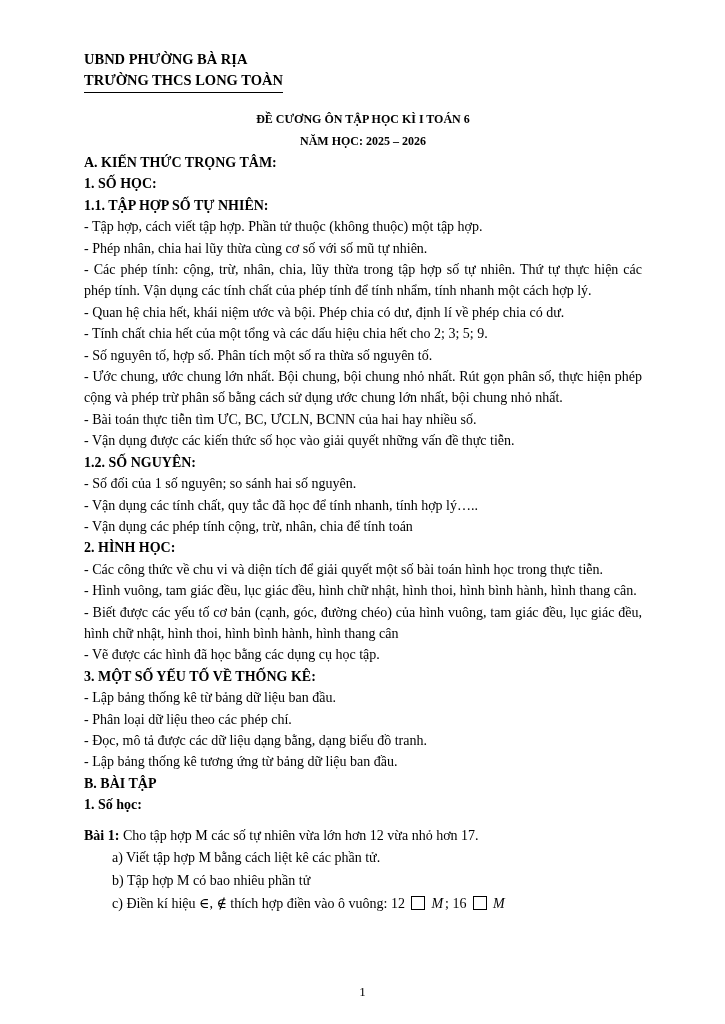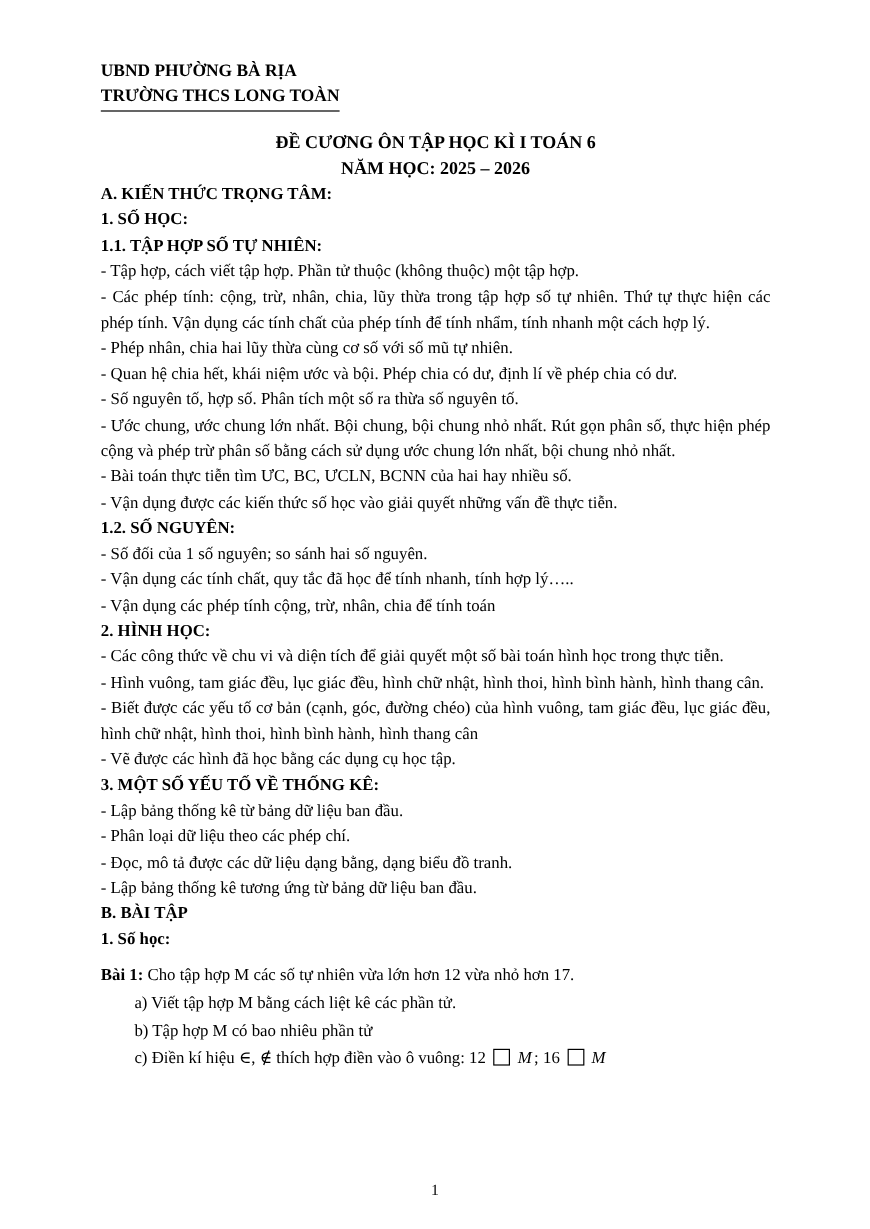--- a/index.html
+++ b/index.html
@@ -23,21 +23,21 @@
   }
   .underlined {
     display:inline-block;
     border-bottom:1.5px solid #000;
     padding-bottom:1px;
     text-align:center;
   }
   .doc-title {
     text-align:center;
     font-weight:bold;
-    font-size:15px;
+    font-size:12px;
     line-height:21.5px;
     margin-top:16px;
   }
   .block { line-height:21.4px; }
   .heading { font-weight:bold; }
   .para { text-align:justify; }
   .labeled { margin-top:9px; }
   .label { font-weight:bold; }
   .item, .item-parts {
     padding-left:28px;
@@ -73,23 +73,24 @@
   <div class="doc-title">
     <div>ĐỀ CƯƠNG ÔN TẬP HỌC KÌ I TOÁN 6</div>
     <div>NĂM HỌC: 2025 – 2026</div>
   </div>
 
   <div class="body-blocks">
       <div class="block heading">A. KIẾN THỨC TRỌNG TÂM:</div>
       <div class="block heading">1. SỐ HỌC:</div>
       <div class="block heading">1.1. TẬP HỢP SỐ TỰ NHIÊN:</div>
       <div class="block para">- Tập hợp, cách viết tập hợp. Phần tử thuộc (không thuộc) một tập hợp.</div>
+      <div class="block para">- Phép nhân, chia hai lũy thừa cùng cơ số với số mũ tự nhiên.</div>
       <div class="block para">- Các phép tính: cộng, trừ, nhân, chia, lũy thừa trong tập hợp số tự nhiên. Thứ tự thực hiện các phép tính. Vận dụng các tính chất của phép tính để tính nhẩm, tính nhanh một cách hợp lý.</div>
-      <div class="block para">- Phép nhân, chia hai lũy thừa cùng cơ số với số mũ tự nhiên.</div>
       <div class="block para">- Quan hệ chia hết, khái niệm ước và bội. Phép chia có dư, định lí về phép chia có dư.</div>
+      <div class="block para">- Tính chất chia hết của một tổng và các dấu hiệu chia hết cho 2; 3; 5; 9.</div>
       <div class="block para">- Số nguyên tố, hợp số. Phân tích một số ra thừa số nguyên tố.</div>
       <div class="block para">- Ước chung, ước chung lớn nhất. Bội chung, bội chung nhỏ nhất. Rút gọn phân số, thực hiện phép cộng và phép trừ phân số bằng cách sử dụng ước chung lớn nhất, bội chung nhỏ nhất.</div>
       <div class="block para">- Bài toán thực tiễn tìm ƯC, BC, ƯCLN, BCNN của hai hay nhiều số.</div>
       <div class="block para">- Vận dụng được các kiến thức số học vào giải quyết những vấn đề thực tiễn.</div>
       <div class="block heading">1.2. SỐ NGUYÊN:</div>
       <div class="block para">- Số đối của 1 số nguyên; so sánh hai số nguyên.</div>
       <div class="block para">- Vận dụng các tính chất, quy tắc đã học để tính nhanh, tính hợp lý…..</div>
       <div class="block para">- Vận dụng các phép tính cộng, trừ, nhân, chia để tính toán</div>
       <div class="block heading">2. HÌNH HỌC:</div>
       <div class="block para">- Các công thức về chu vi và diện tích để giải quyết một số bài toán hình học trong thực tiễn.</div>

